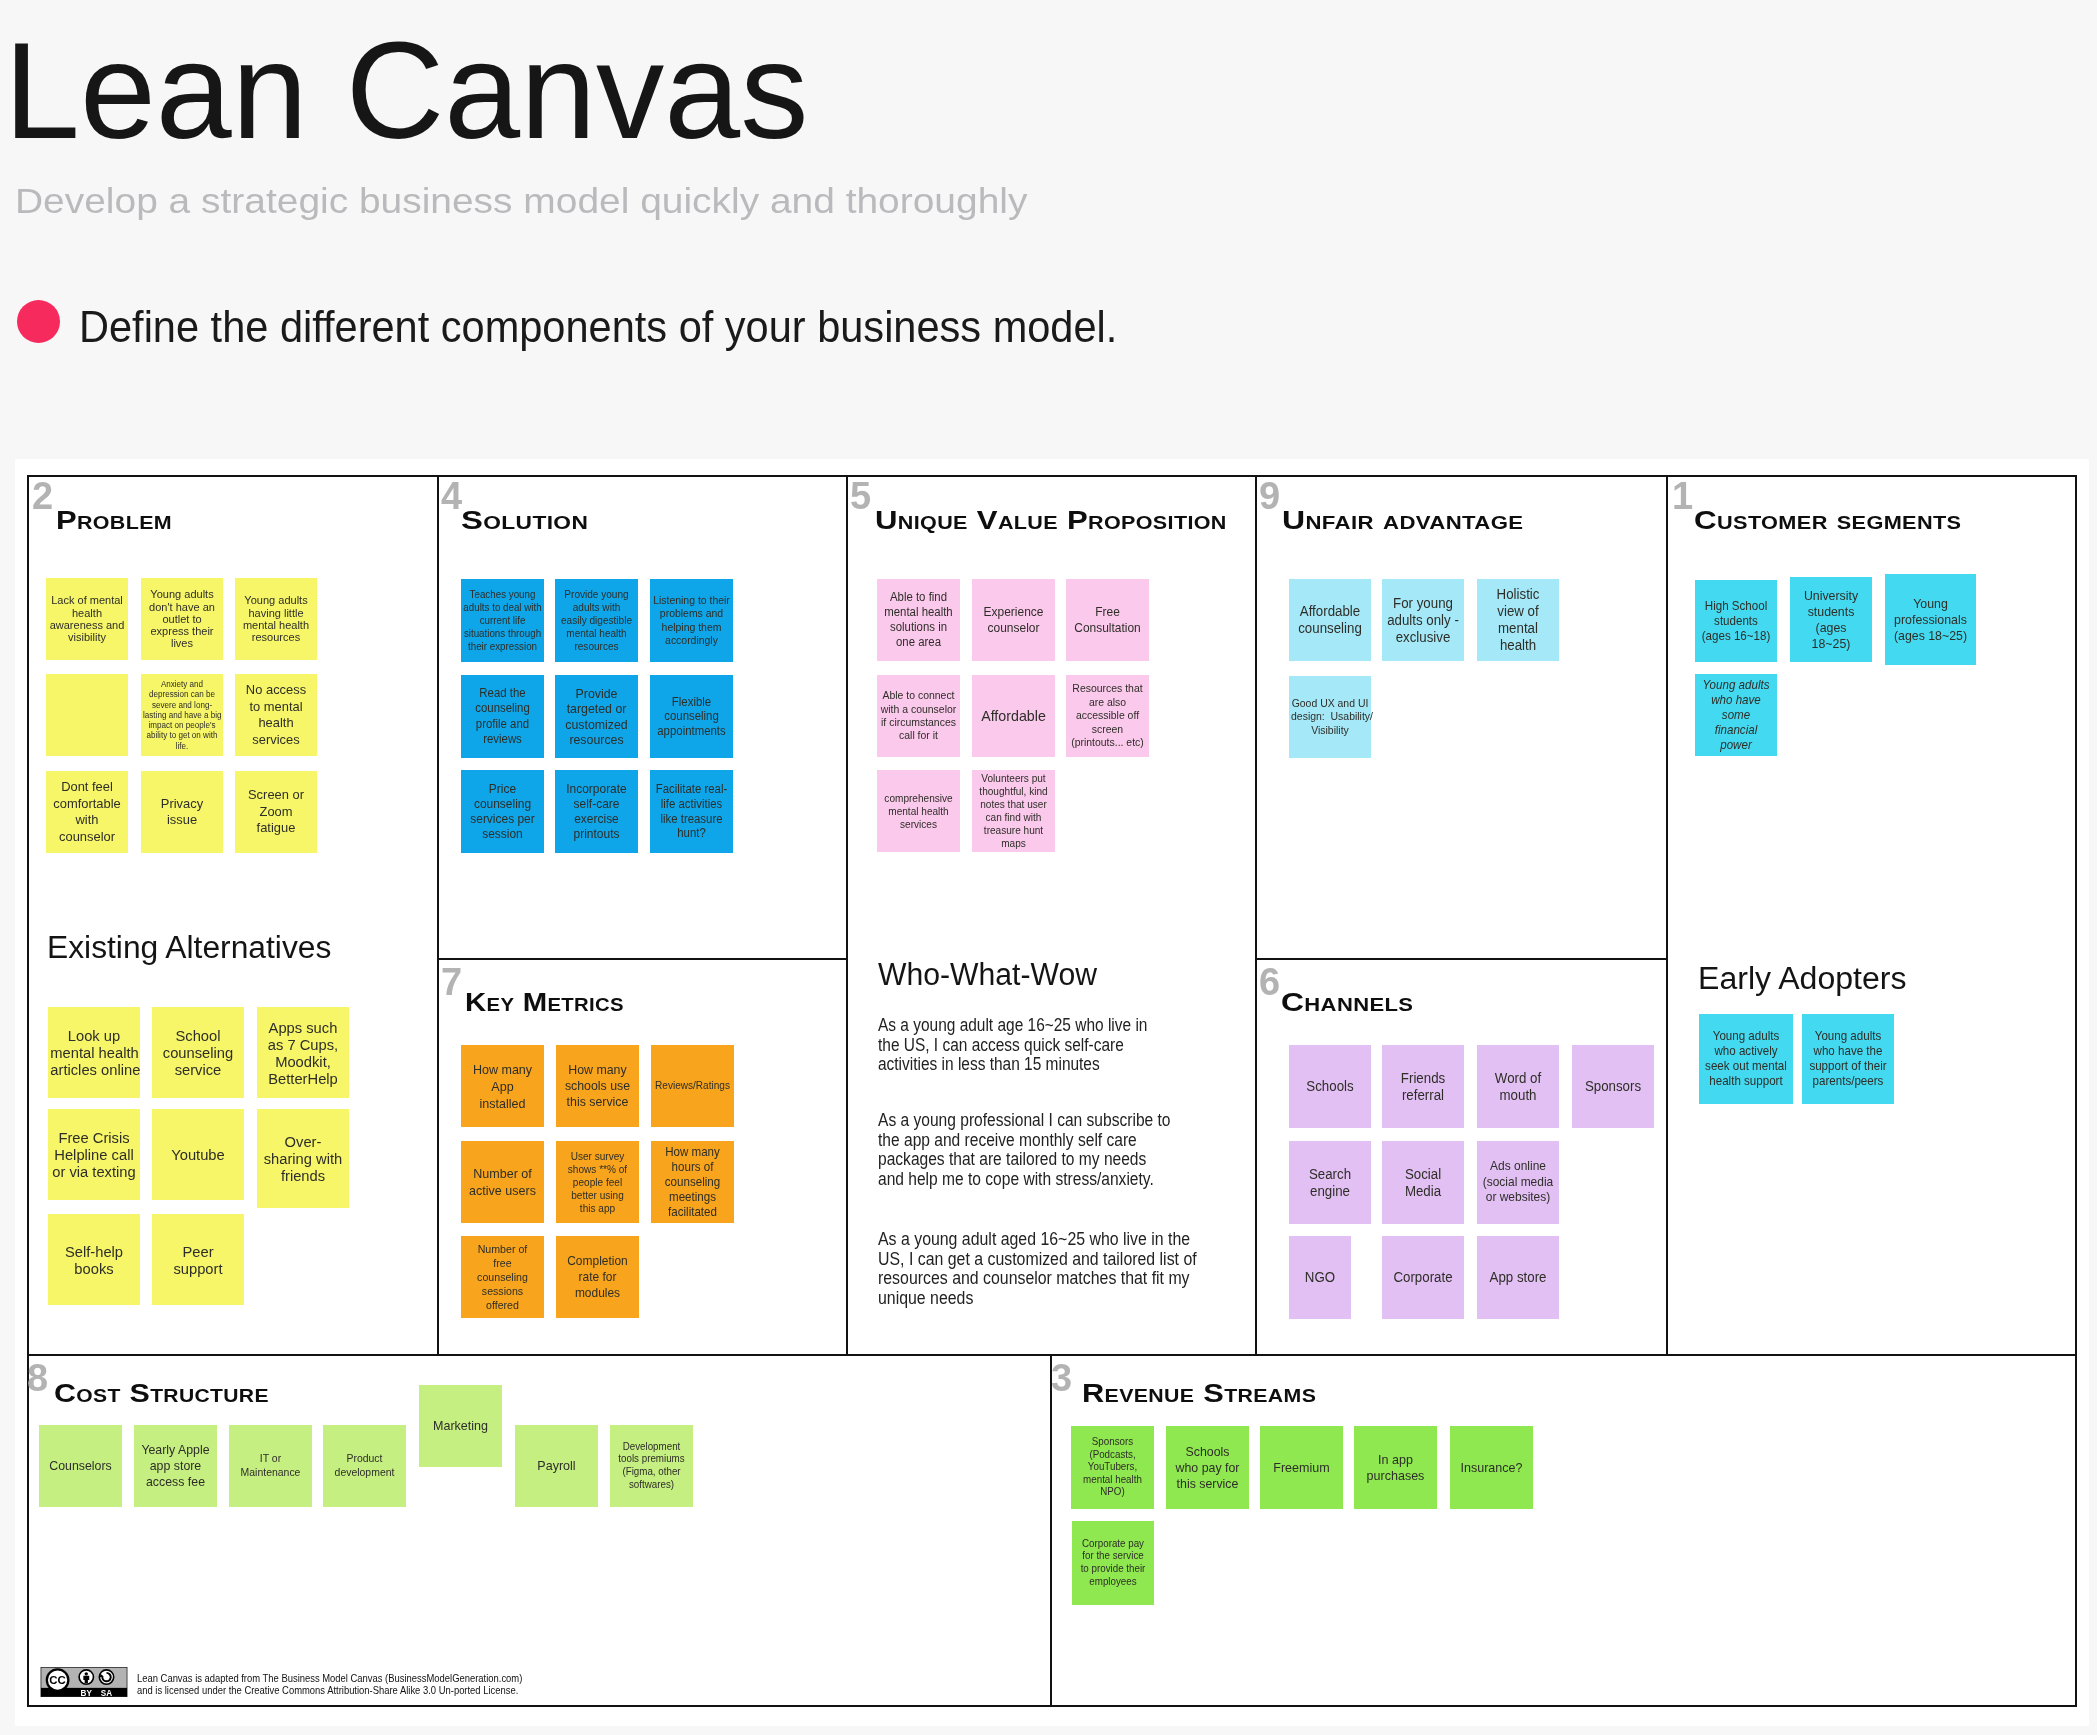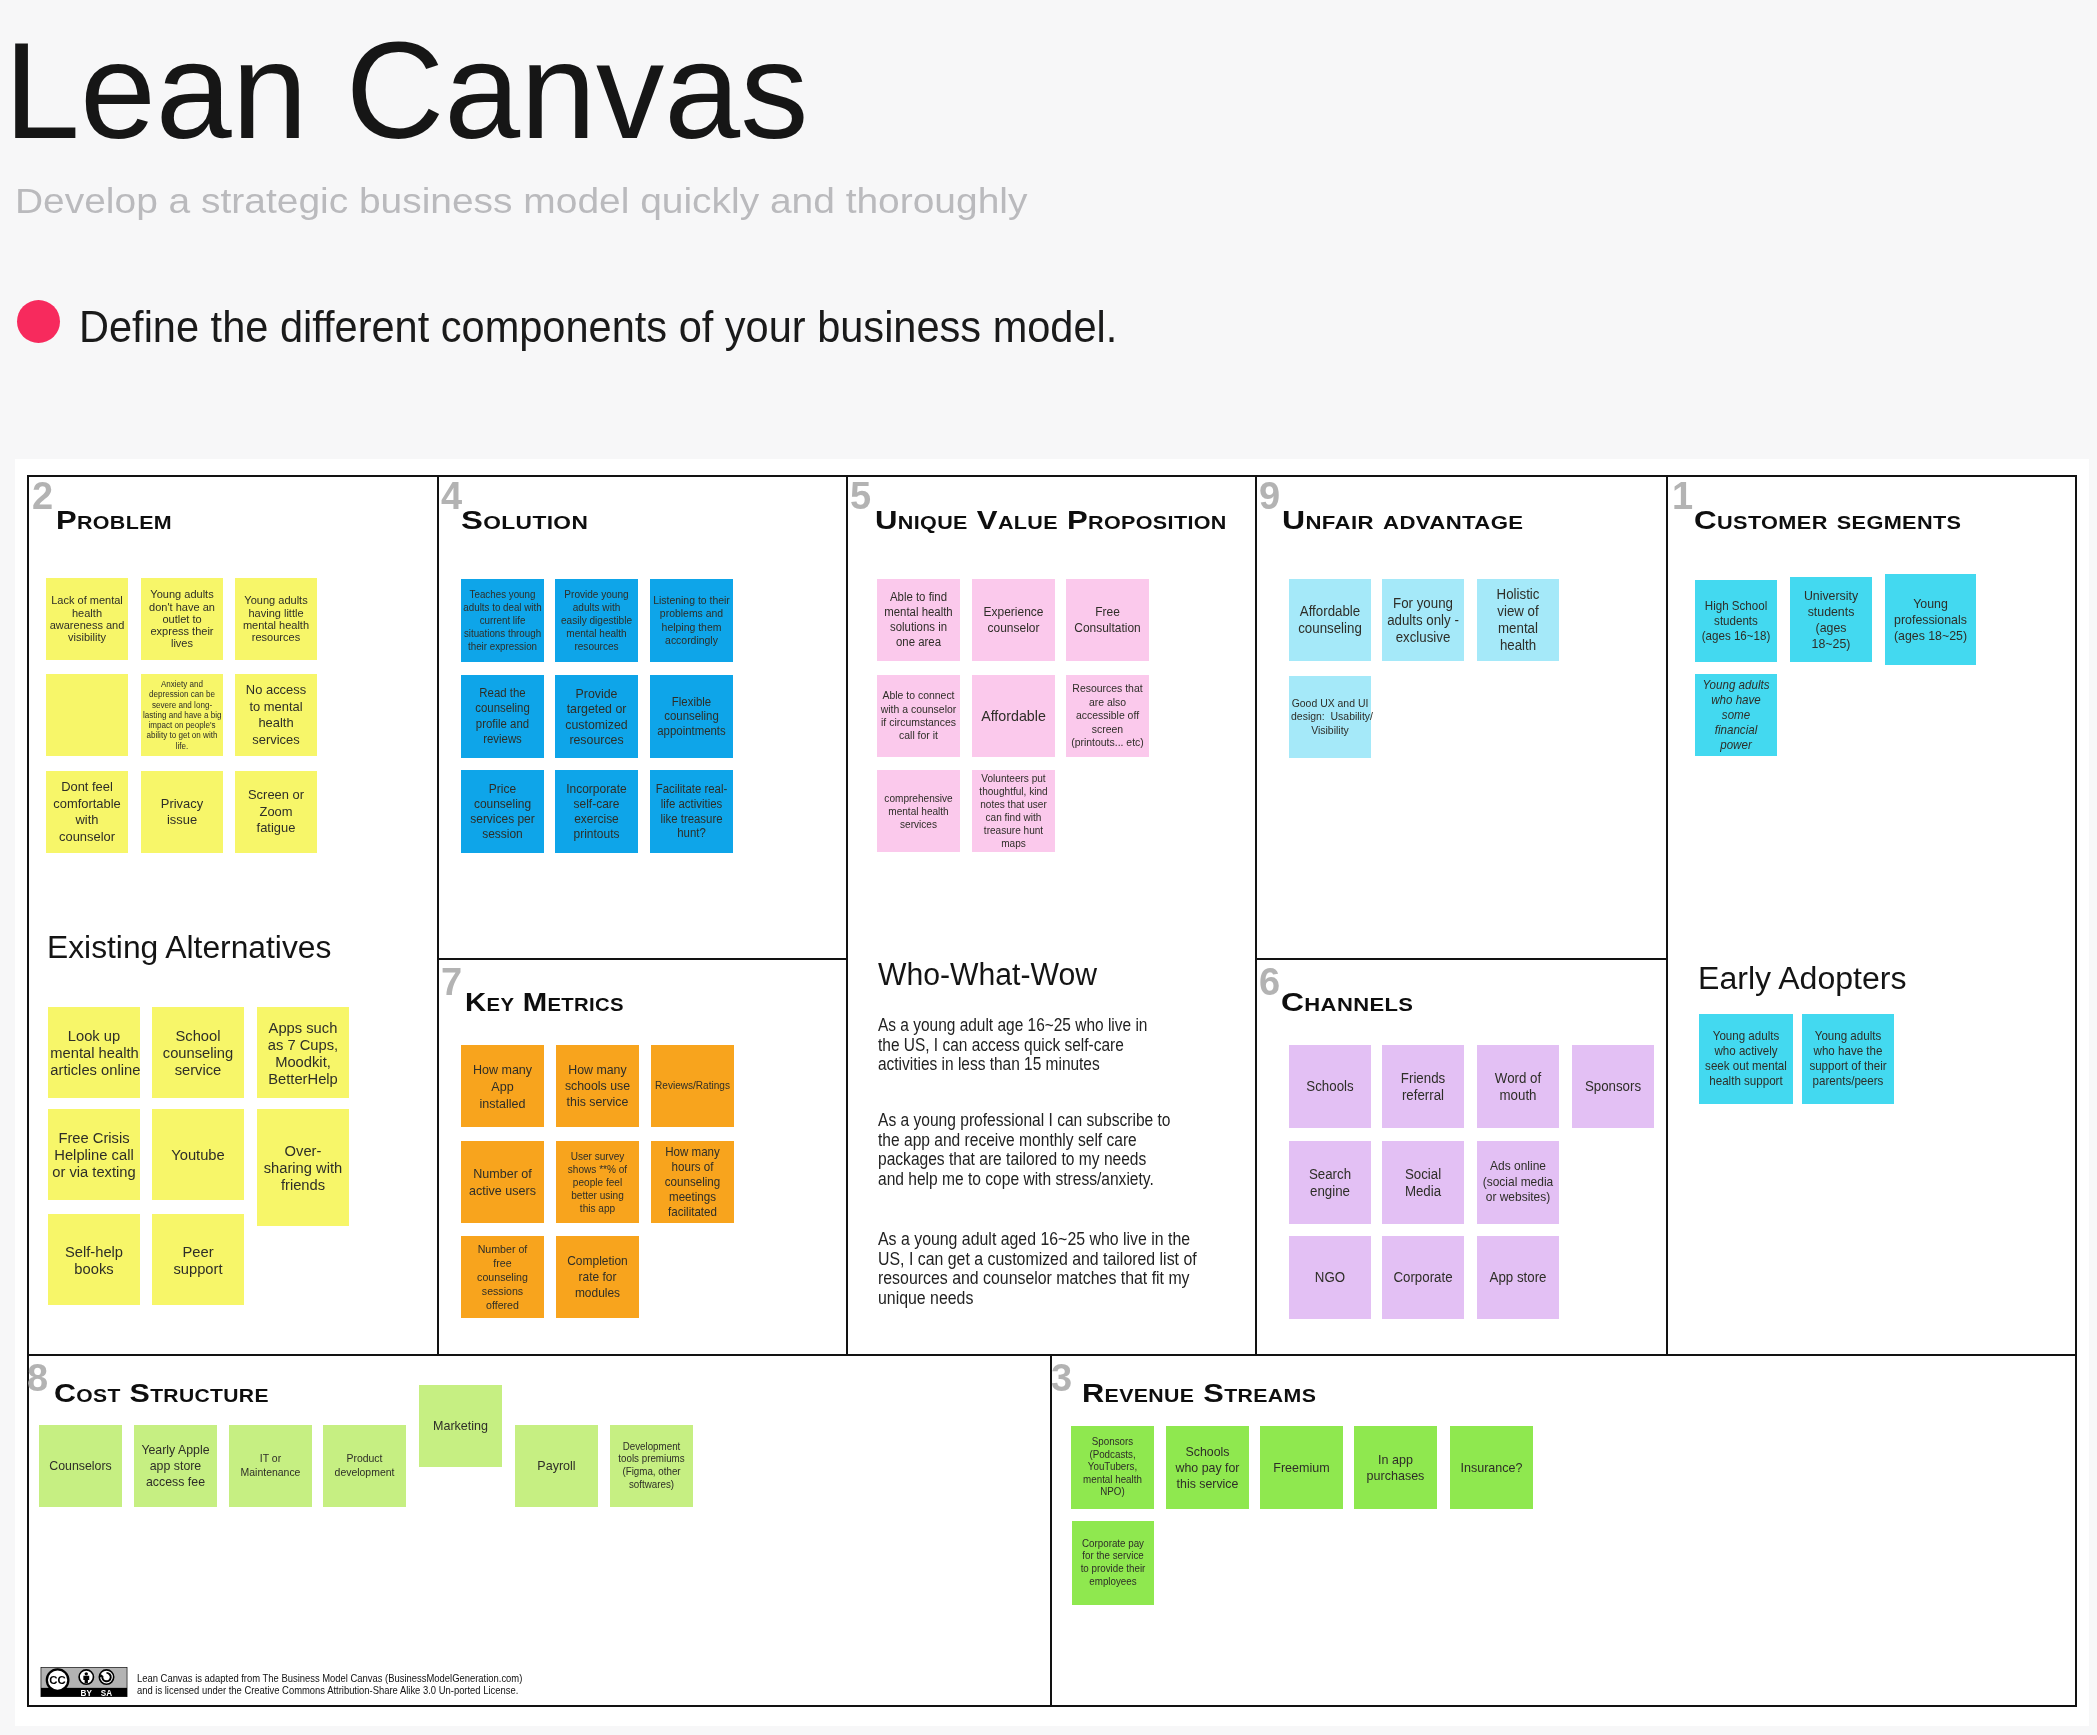--- a/index.html
+++ b/index.html
@@ -100,21 +100,21 @@
   </div>
 <div class="note yel" style="left:257px;top:1007px;width:92px;height:91px;font-size:15.5px;line-height:17px;">
     <span>Apps such<br>as 7 Cups,<br>Moodkit,<br>BetterHelp</span>
   </div>
 <div class="note yel" style="left:48px;top:1109px;width:92px;height:91px;font-size:15.5px;line-height:17px;">
     <span>Free Crisis<br>Helpline call<br>or via texting</span>
   </div>
 <div class="note yel" style="left:152px;top:1109px;width:92px;height:91px;font-size:15.5px;line-height:17px;">
     <span>Youtube</span>
   </div>
-<div class="note yel" style="left:257px;top:1109px;width:92px;height:117px;font-size:15.5px;line-height:17px;">
+<div class="note yel" style="left:257px;top:1109px;width:92px;height:99px;font-size:15.5px;line-height:17px;">
     <span>Over-<br>sharing with<br>friends</span>
   </div>
 <div class="note yel" style="left:48px;top:1214px;width:92px;height:91px;font-size:15.5px;line-height:17px;">
     <span>Self-help<br>books</span>
   </div>
 <div class="note yel" style="left:152px;top:1214px;width:92px;height:91px;font-size:15.5px;line-height:17px;">
     <span>Peer<br>support</span>
   </div>
 <div class="note sol" style="left:461px;top:579px;width:83px;height:83px;font-size:10.3px;line-height:13px;">
     <span>Teaches young<br>adults to deal with<br>current life<br>situations through<br>their expression</span>
@@ -217,21 +217,21 @@
   </div>
 <div class="note pur" style="left:1289px;top:1141px;width:82px;height:83px;font-size:14px;line-height:17px;">
     <span>Search<br>engine</span>
   </div>
 <div class="note pur" style="left:1382px;top:1141px;width:82px;height:83px;font-size:14px;line-height:17px;">
     <span>Social<br>Media</span>
   </div>
 <div class="note pur" style="left:1477px;top:1141px;width:82px;height:83px;font-size:12.6px;line-height:15.5px;">
     <span>Ads online<br>(social media<br>or websites)</span>
   </div>
-<div class="note pur" style="left:1289px;top:1236px;width:82px;height:83px;font-size:14px;line-height:17px;">
+<div class="note pur" style="left:1289px;top:1236px;width:62px;height:83px;font-size:14px;line-height:17px;">
     <span>NGO</span>
   </div>
 <div class="note pur" style="left:1382px;top:1236px;width:82px;height:83px;font-size:14px;line-height:17px;">
     <span>Corporate</span>
   </div>
 <div class="note pur" style="left:1477px;top:1236px;width:82px;height:83px;font-size:14px;line-height:17px;">
     <span>App store</span>
   </div>
 <div class="note csc" style="left:1695px;top:580px;width:82px;height:82px;font-size:12.2px;line-height:15px;">
     <span>High School<br>students<br>(ages 16~18)</span>

